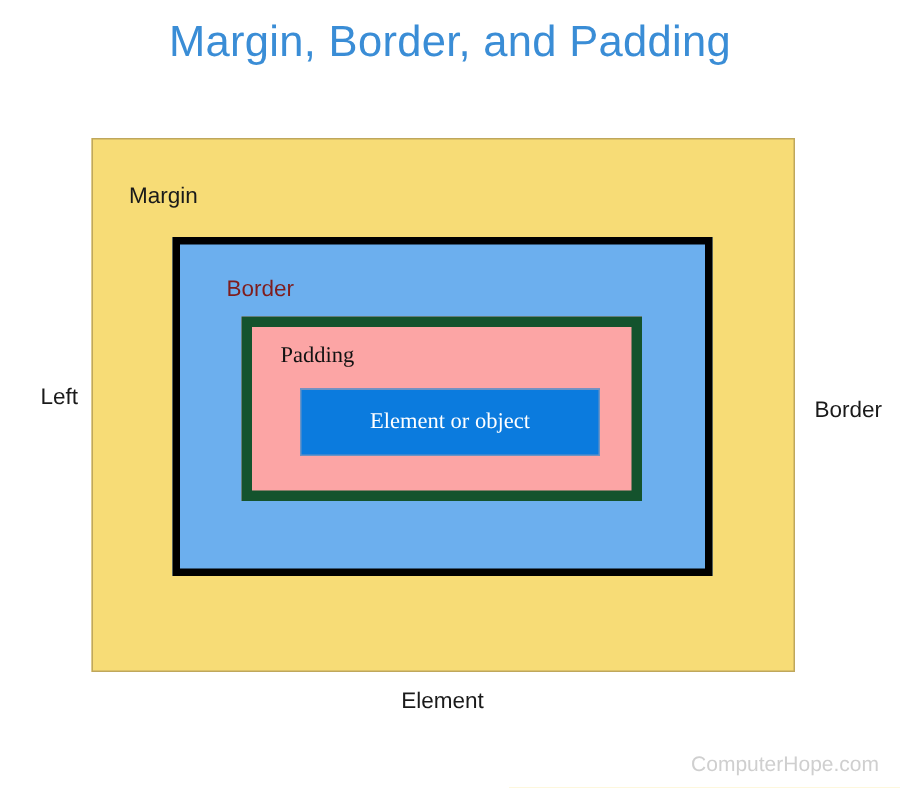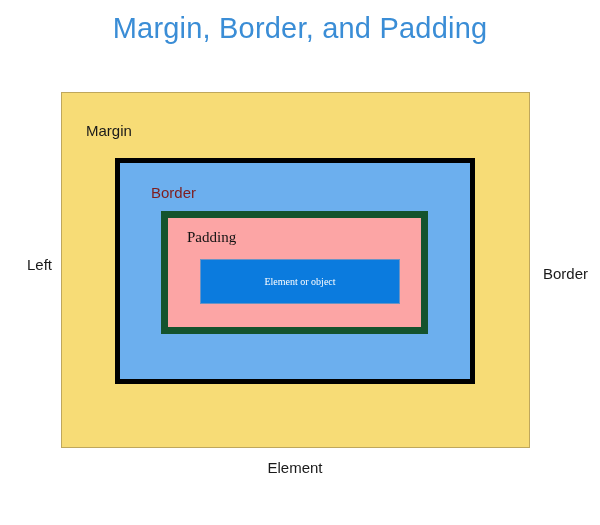--- a/index.html
+++ b/index.html
@@ -130,21 +130,21 @@
     width: 200px;
     height: 45px;
     box-sizing: border-box;
     background: #0b7bde;
     border: 1px solid #6b93c4;
     display: flex;
     align-items: center;
     justify-content: center;
   }
   .element-label {
-    font-size: 10px;
+    font-size: 15px;
     color: #ffffff;
     white-space: nowrap;
   }
 
   
   .watermark {
     position: absolute;
     right: 14px;
     bottom: 8px;
     font-size: 14px;
@@ -179,14 +179,15 @@
         <div class="box-label padding-label">Padding</div>
 
         <div class="element-box">
           <span class="element-label">Element or object</span>
         </div>
 
       </div>
     </div>
   </div>
 
+  <div class="watermark">ComputerHope.com</div>
 
 </div>
 
 </body></html>

